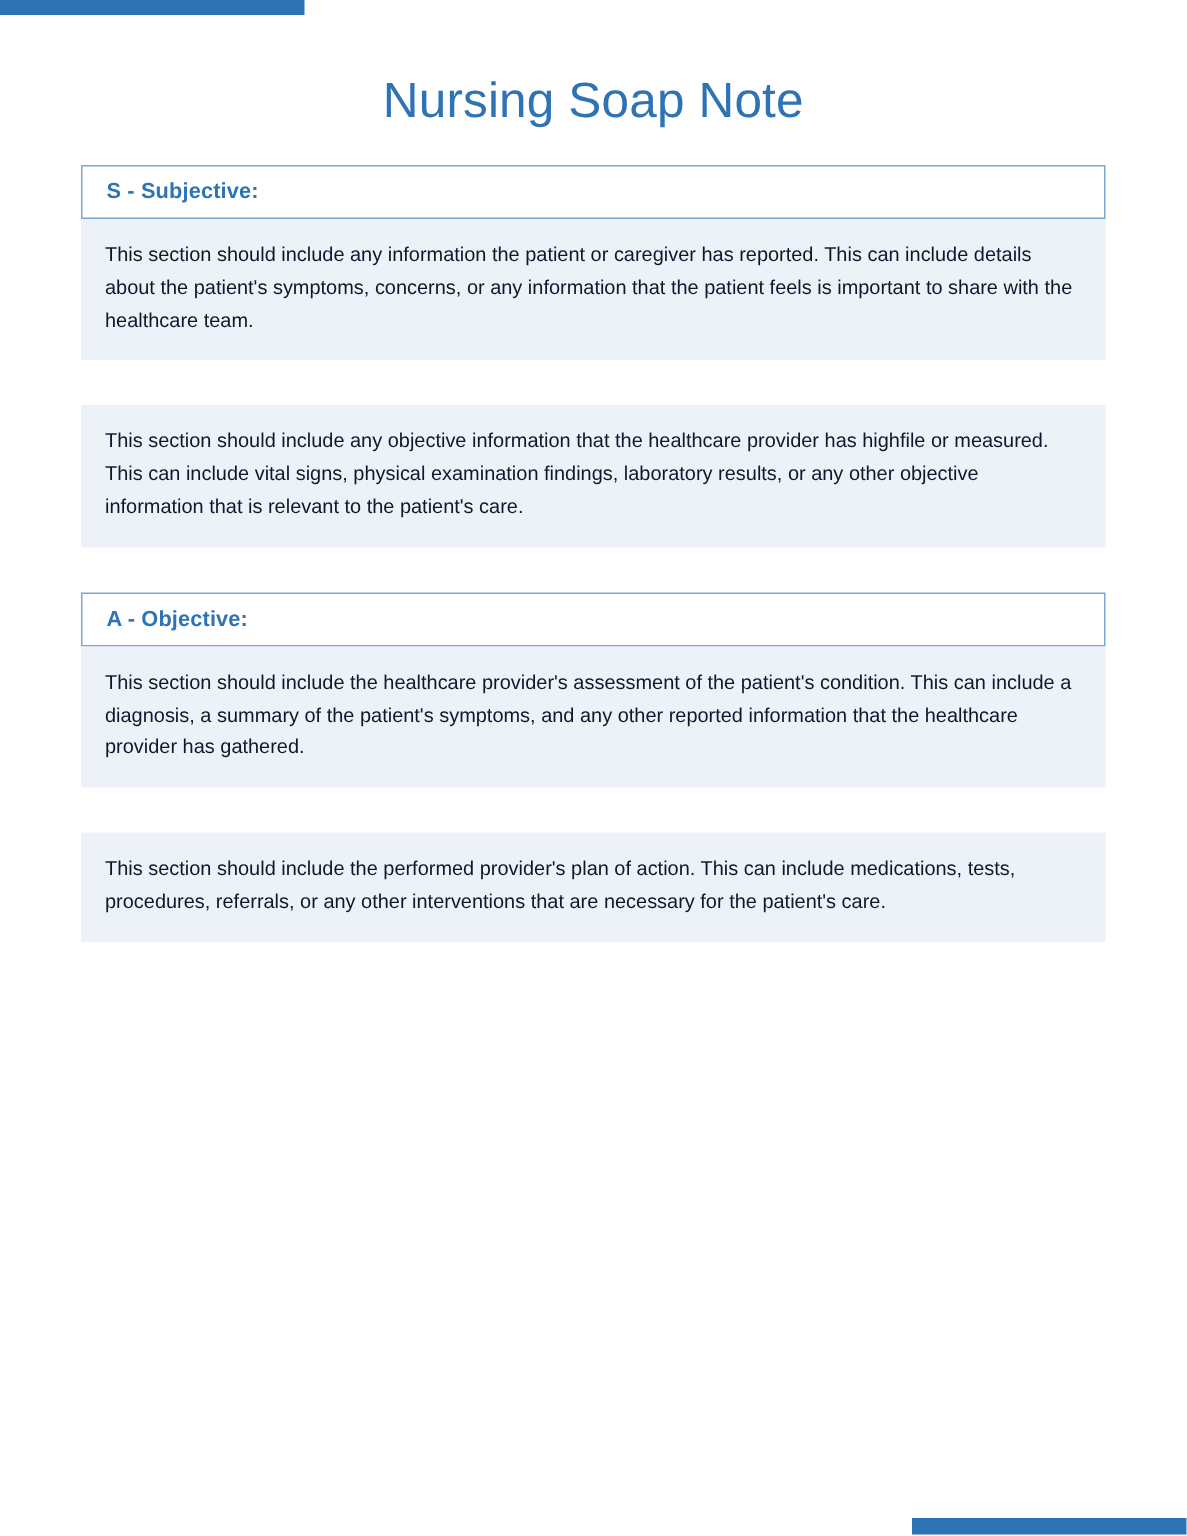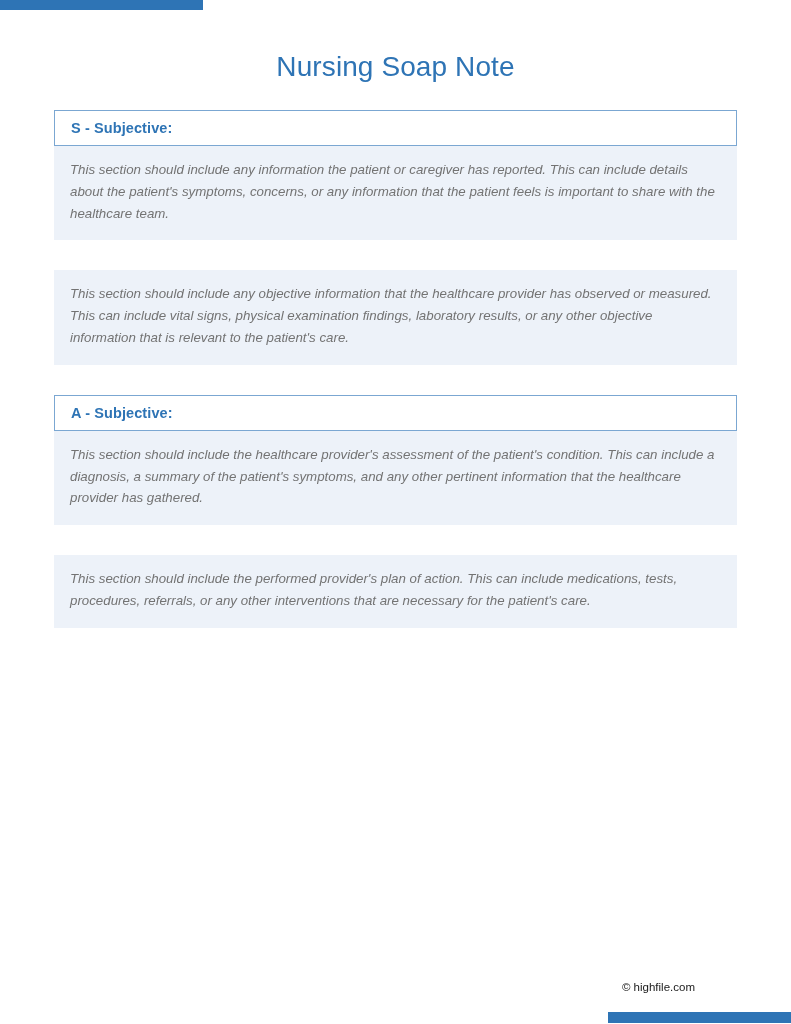--- a/index.html
+++ b/index.html
@@ -42,21 +42,21 @@
     background: #2e74b5;
   }
 
   
   .doc-title {
     position: absolute;
     left: 0;
     top: 52px;
     width: 791px;
     text-align: center;
-    font-size: 28px;
+    font-size: 33px;
     line-height: 30px;
     font-weight: 400;
     color: #2e74b5;
     letter-spacing: 0.1px;
   }
 
   
   .content {
     position: absolute;
     left: 54px;
@@ -89,24 +89,23 @@
   }
 
   .section-body {
     box-sizing: border-box;
     background: #edf2f9;
     padding: 13px 22px 16px 16px;
   }
   .section-body-text {
     font-size: 13.3px;
     line-height: 21.8px;
-    color: #737373;
+    color: #0f172a;
     margin: 0;
     text-align: left;
-    font-style: italic;
   }
 
   
   .footer-copyright {
     position: absolute;
     left: 0;
     top: 980px;
     width: 791px;
     padding-right: 96px;
     box-sizing: border-box;
@@ -131,41 +130,40 @@
       <div class="section-header">
         <span class="section-header-label">S - Subjective:</span>
       </div>
       <div class="section-body">
         <p class="section-body-text">This section should include any information the patient or caregiver has reported. This can include details about the patient's symptoms, concerns, or any information that the patient feels is important to share with the healthcare team.</p>
       </div>
     </div>
 
     <div class="section">
       <div class="section-body">
-        <p class="section-body-text">This section should include any objective information that the healthcare provider has observed or measured. This can include vital signs, physical examination findings, laboratory results, or any other objective information that is relevant to the patient's care.</p>
+        <p class="section-body-text">This section should include any objective information that the healthcare provider has highfile or measured. This can include vital signs, physical examination findings, laboratory results, or any other objective information that is relevant to the patient's care.</p>
       </div>
     </div>
 
     <div class="section">
       <div class="section-header">
-        <span class="section-header-label">A - Subjective:</span>
+        <span class="section-header-label">A - Objective:</span>
       </div>
       <div class="section-body">
-        <p class="section-body-text">This section should include the healthcare provider's assessment of the patient's condition. This can include a diagnosis, a summary of the patient's symptoms, and any other pertinent information that the healthcare provider has gathered.</p>
+        <p class="section-body-text">This section should include the healthcare provider's assessment of the patient's condition. This can include a diagnosis, a summary of the patient's symptoms, and any other reported information that the healthcare provider has gathered.</p>
       </div>
     </div>
 
     <div class="section">
       <div class="section-body">
         <p class="section-body-text">This section should include the performed provider's plan of action. This can include medications, tests, procedures, referrals, or any other interventions that are necessary for the patient's care.</p>
       </div>
     </div>
 
     <div class="section">
     </div>
 
   </div>
 
-  <div class="footer-copyright">© highfile.com</div>
 
   <div class="accent-bar-bottom"></div>
 
 </div>
 
 </body></html>

